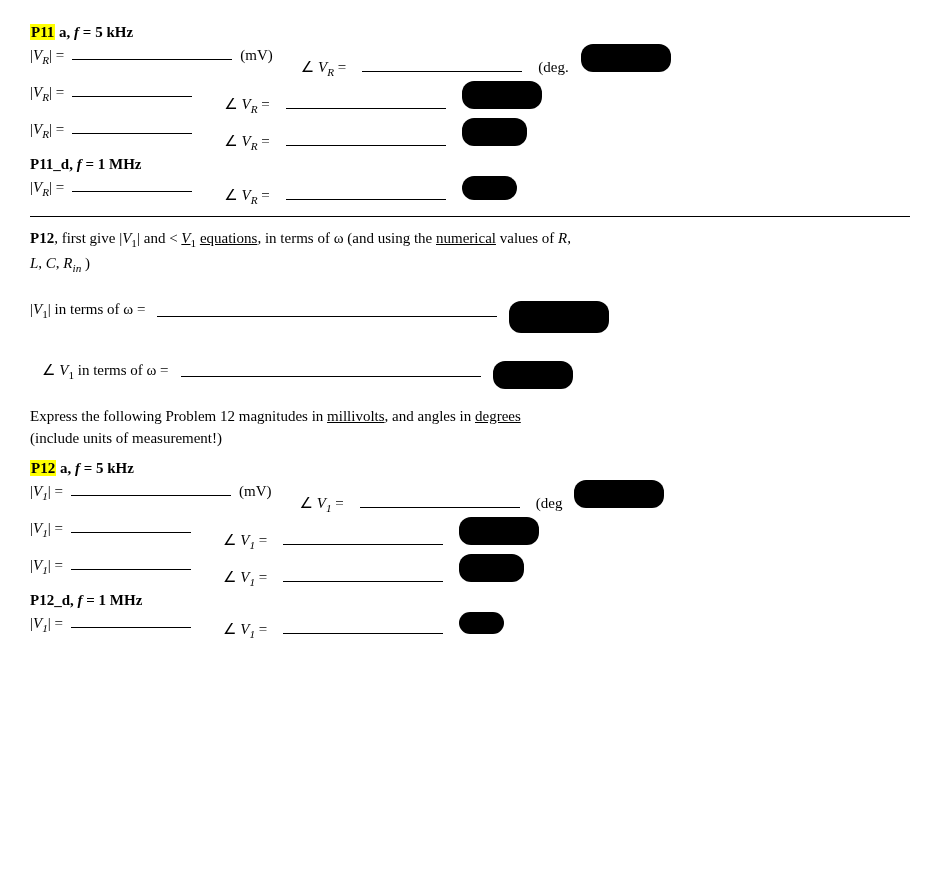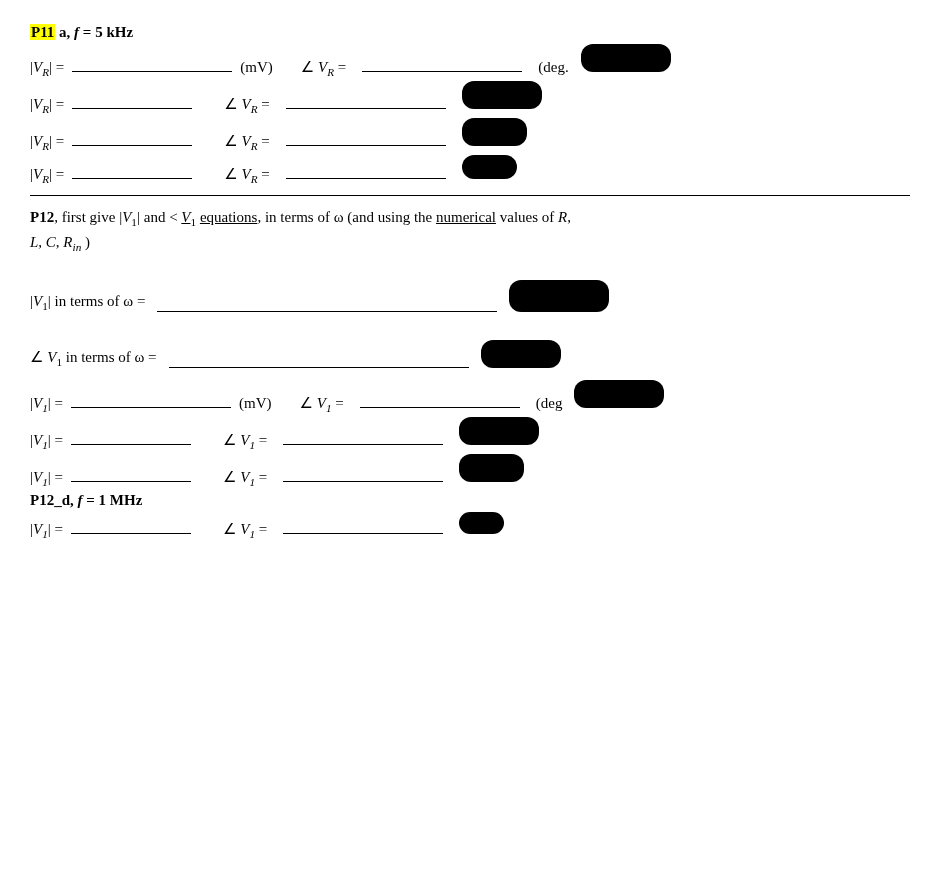--- a/index.html
+++ b/index.html
@@ -45,21 +45,21 @@
       border-radius: 12px;
       vertical-align: middle;
     }
     .blacked-wide { width: 80px; height: 28px; }
     .blacked-medium { width: 65px; height: 28px; }
     .blacked-small { width: 55px; height: 24px; }
     .blacked-tiny { width: 45px; height: 22px; }
     .blacked-deg { width: 90px; height: 28px; }
     .row-full {
       display: flex;
-      align-items: flex-end;
+      align-items: flex-start;
       margin: 3px 0;
       gap: 8px;
     }
     
     .math { font-style: italic; }
     
     .math-sub { font-style: italic; font-size: 0.75em; }
     .col-left { display: flex; align-items: baseline; gap: 4px; }
     .col-right { display: flex; align-items: baseline; gap: 12px; margin-left: 20px; }
     .heading-row { margin: 4px 0 2px 0; }
@@ -103,20 +103,23 @@
       <span>|<span class="math">V</span><sub class="math-sub">R</sub>| =</span>
       <span class="input-line input-line-short"></span>
     </div>
     <div class="col-right">
       <span>∠ <span class="math">V</span><sub class="math-sub">R</sub> =</span>
       <span class="input-line"></span>
       <span class="blacked-out blacked-medium"></span>
     </div>
   </div>
 
+  <div class="heading-row bold">
+    <span class="bold">P11_d,</span> <span class="italic">f</span> = 1 MHz
+  </div>
   <div class="row-full">
     <div class="col-left">
       <span>|<span class="math">V</span><sub class="math-sub">R</sub>| =</span>
       <span class="input-line input-line-short"></span>
     </div>
     <div class="col-right">
       <span>∠ <span class="math">V</span><sub class="math-sub">R</sub> =</span>
       <span class="input-line"></span>
       <span class="blacked-out blacked-small"></span>
     </div>
@@ -132,31 +135,38 @@
   </div>
 
   <div style="margin: 24px 0 8px 0;">
     <div class="row-full">
       <span>|<span class="math">V</span><sub>1</sub>| in terms of ω =</span>
       <span class="input-line" style="min-width: 340px;"></span>
       <span class="blacked-out" style="width:100px; height:32px;"></span>
     </div>
   </div>
 
-  <div style="margin: 28px 0 12px 0;">
+  <div style="margin: 28px 0 12px 12px;">
     <div class="row-full">
       <span>∠ <span class="math">V</span><sub>1</sub> in terms of ω =</span>
       <span class="input-line" style="min-width: 300px;"></span>
       <span class="blacked-out" style="width:80px; height:28px;"></span>
     </div>
   </div>
 
+  <div class="paragraph" style="margin-top: 16px;">
+    Express the following Problem 12 magnitudes in <span class="underline">millivolts</span>, and angles in <span class="underline">degrees</span><br>
+    (include units of measurement!)
+  </div>
 </div>
 
 <div class="section">
+  <div class="heading-row">
+    <span class="label-highlight bold">P12</span><span class="bold"> <span class="bold">a,</span> <span class="italic">f</span> = 5 kHz</span>
+  </div>
 
   <div class="row-full">
     <div class="col-left">
       <span>|<span class="math">V</span><sub class="math-sub">1</sub>| =</span>
       <span class="input-line"></span>
       <span>(mV)</span>
     </div>
     <div class="col-right">
       <span>∠ <span class="math">V</span><sub class="math-sub">1</sub> =</span>
       <span class="input-line"></span>

